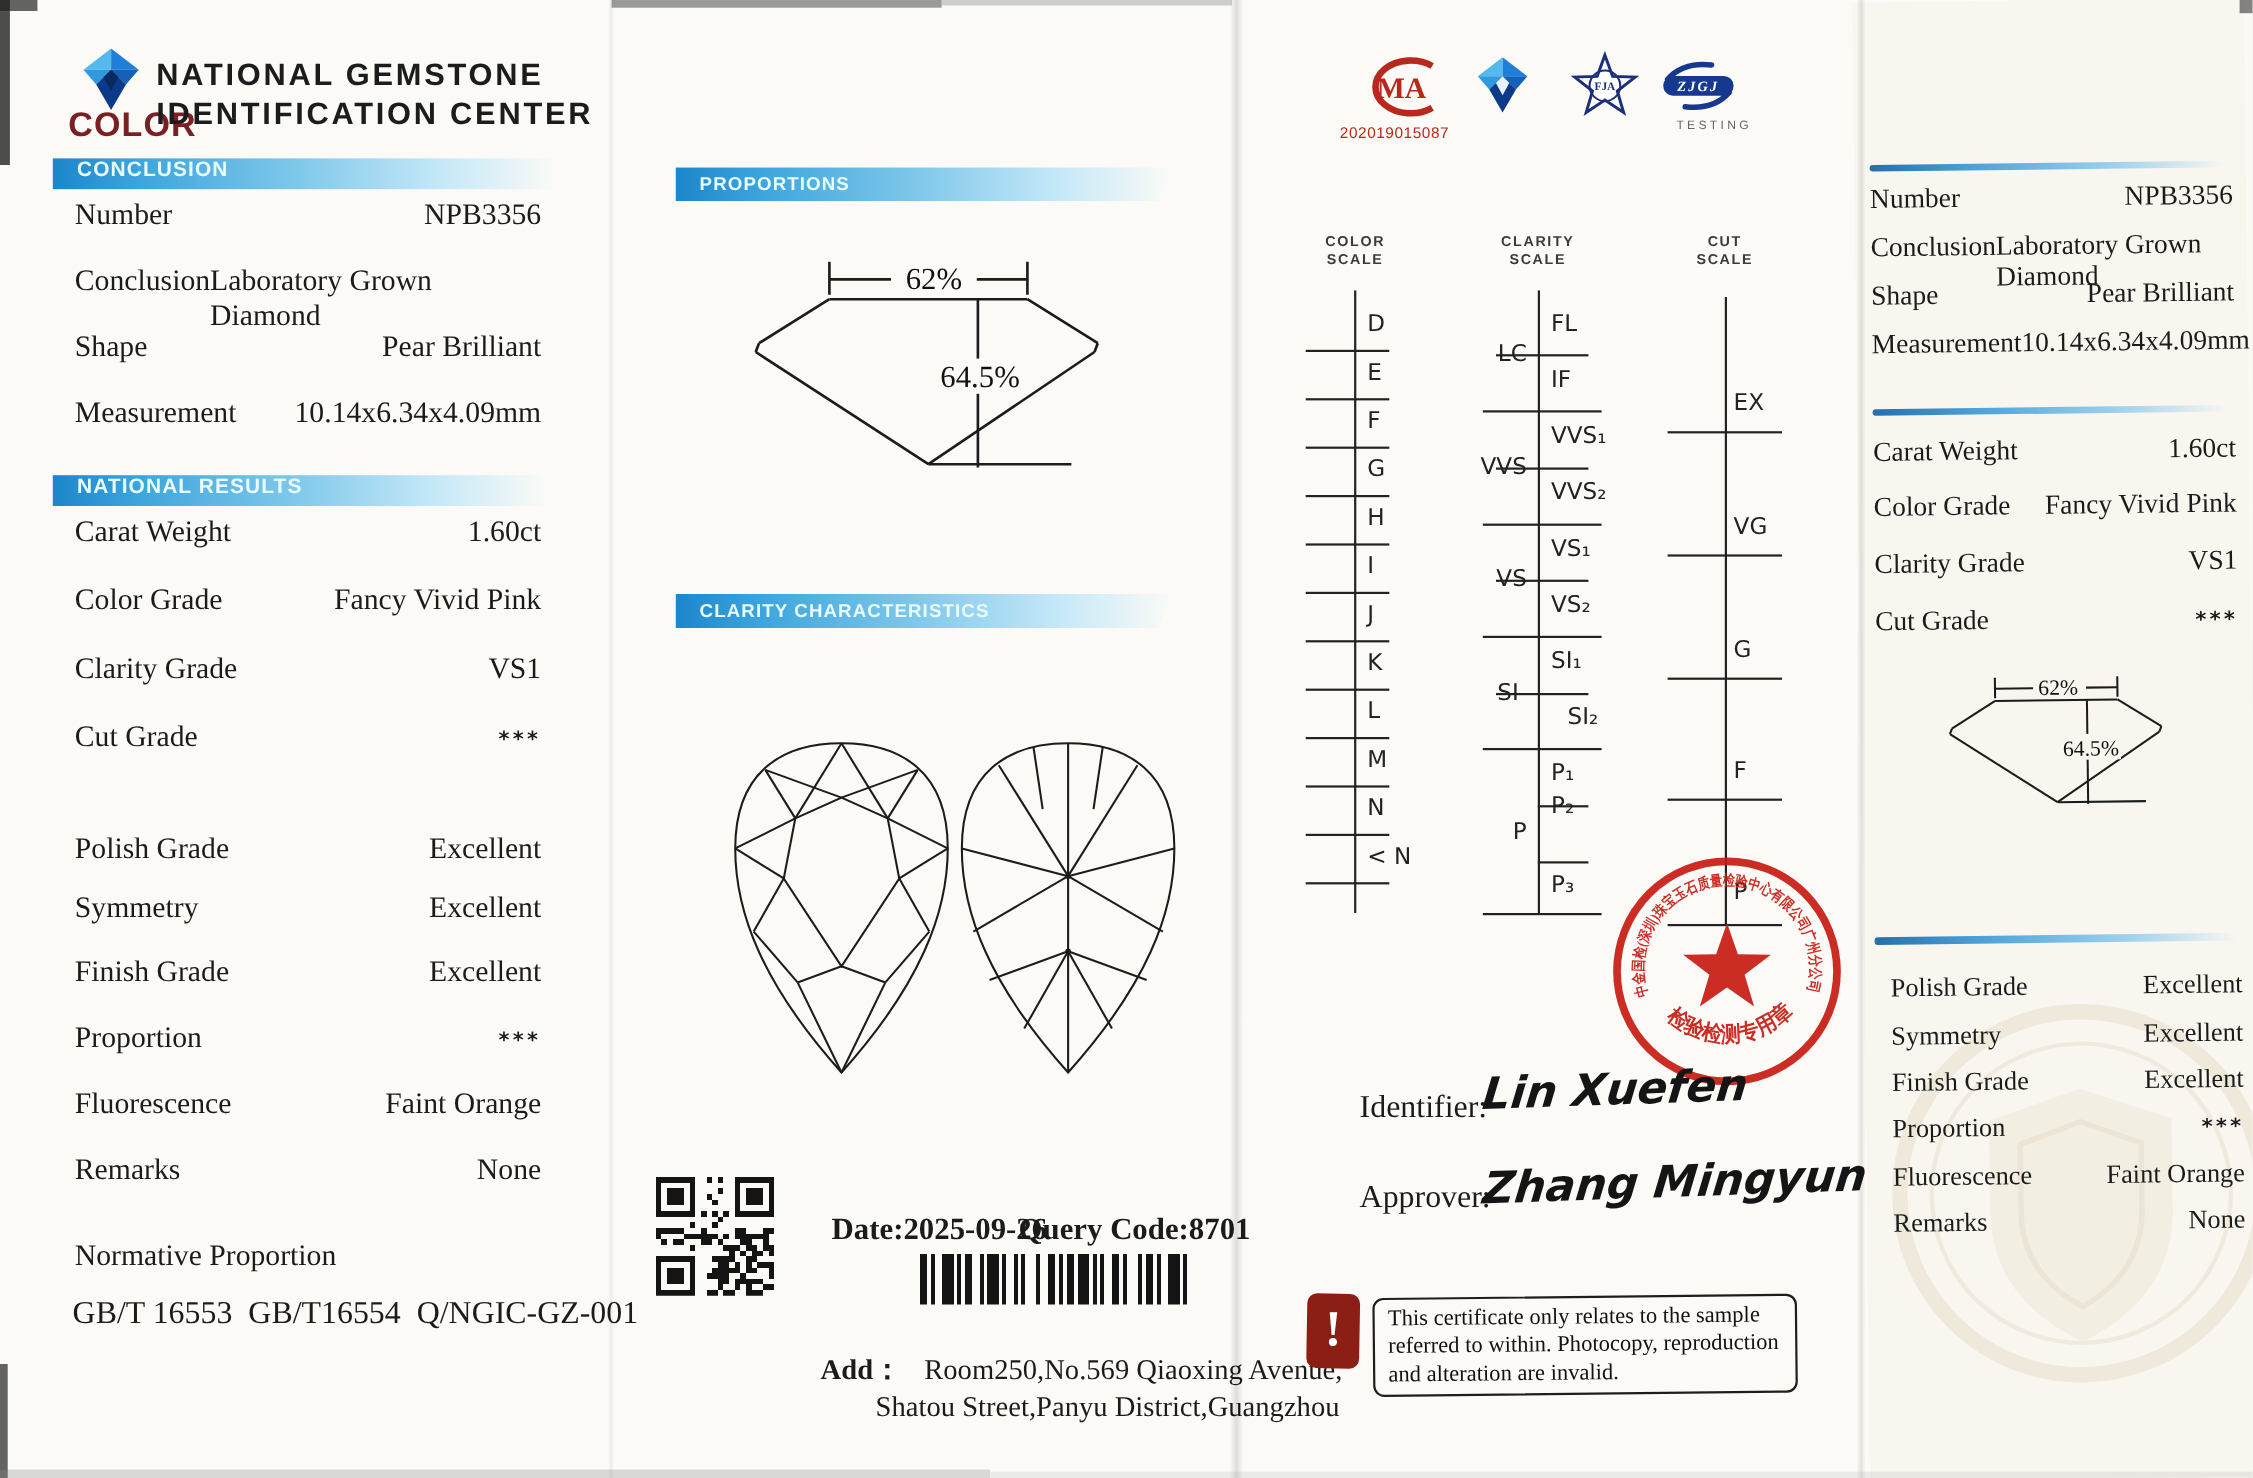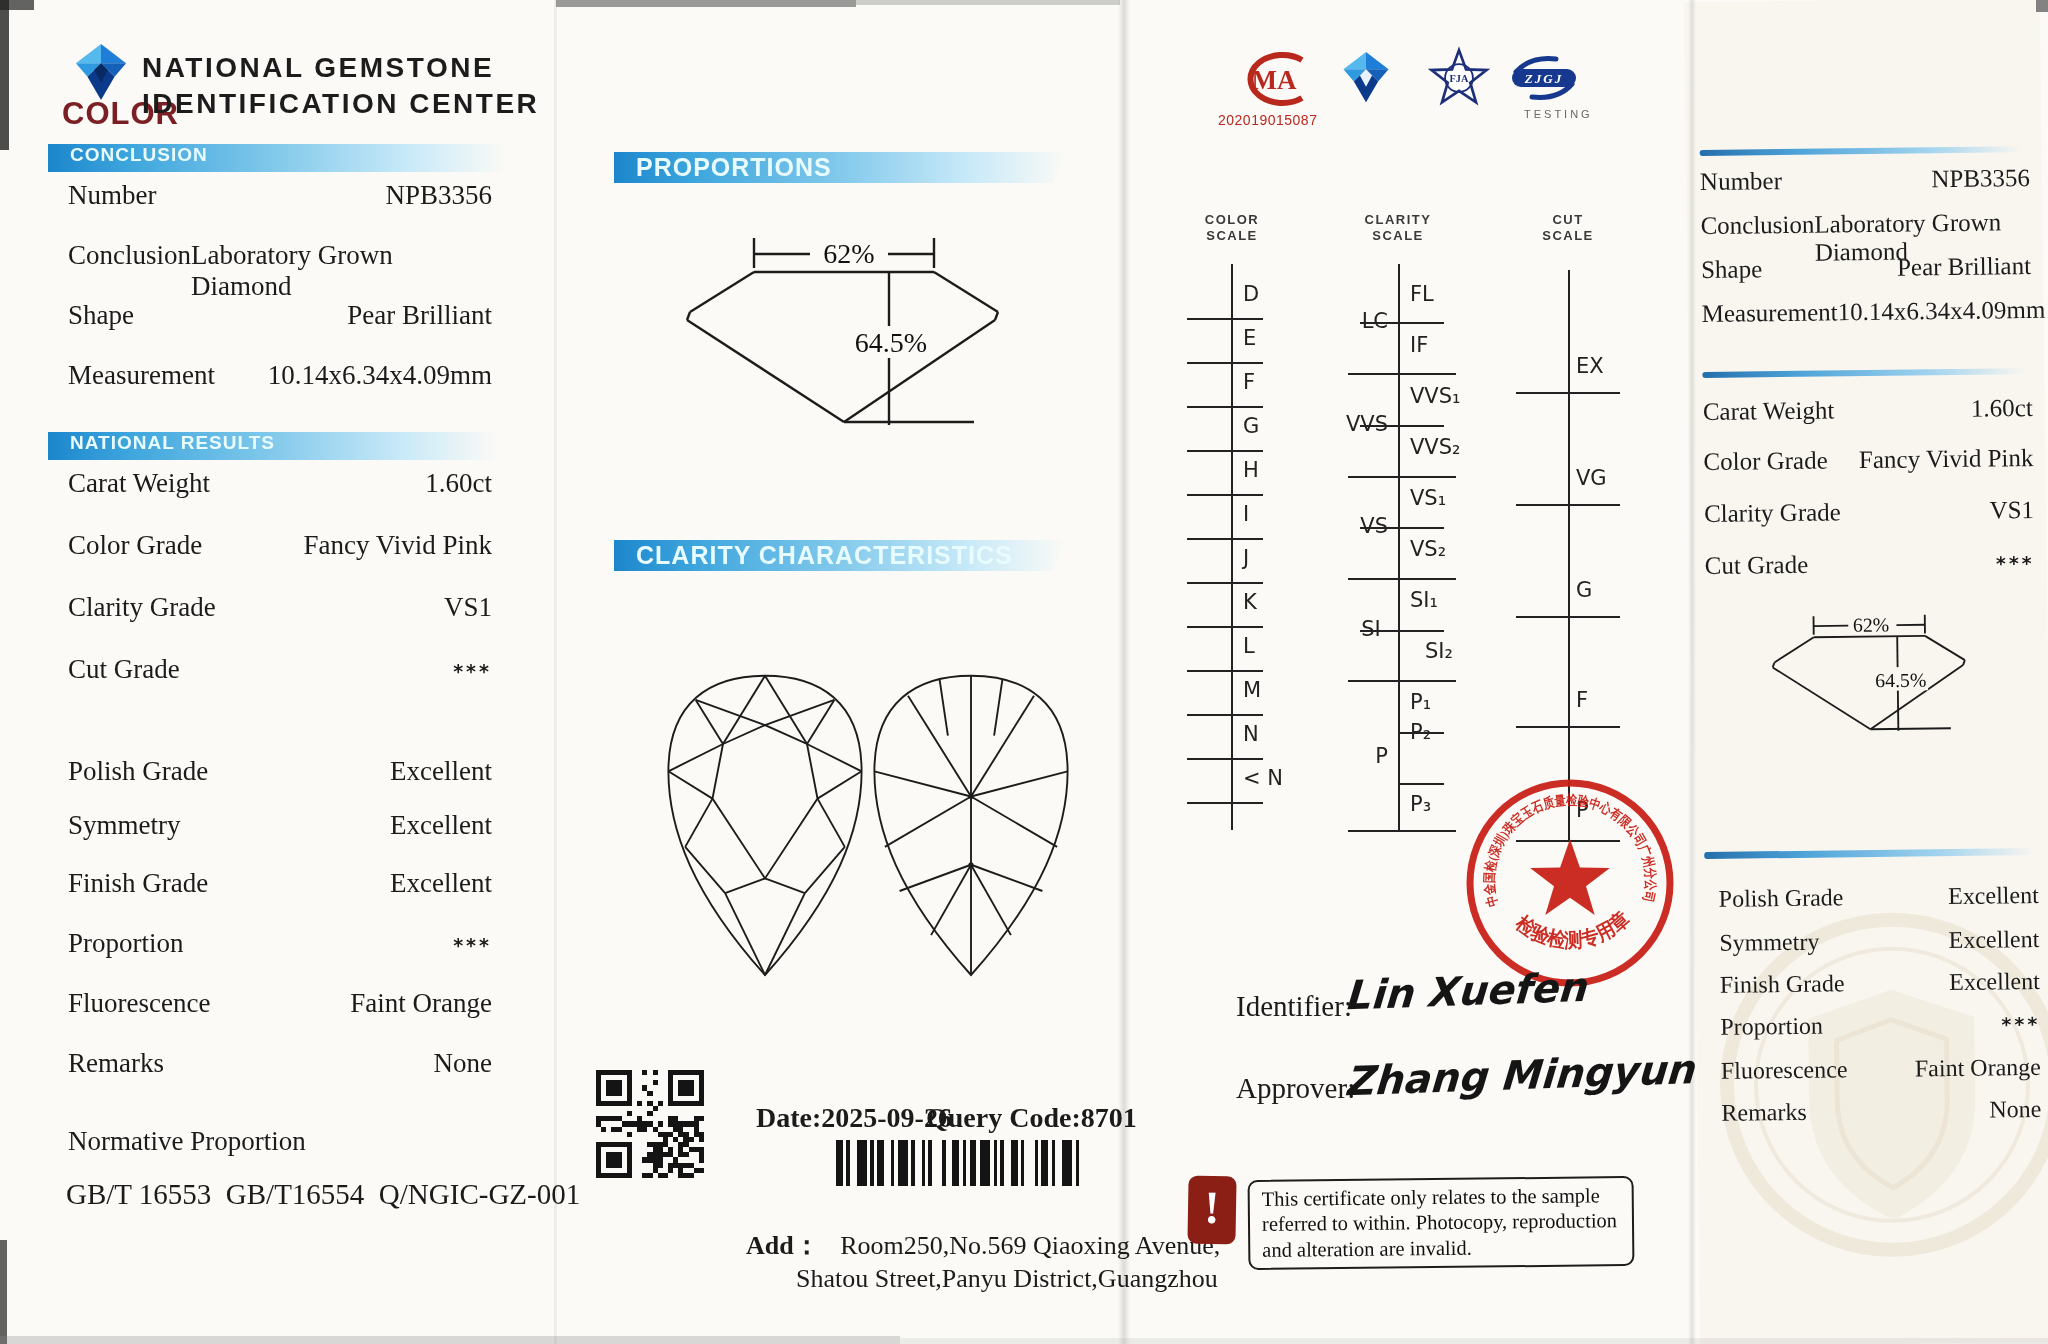--- a/index.html
+++ b/index.html
@@ -3,21 +3,21 @@
 <meta charset="utf-8">
 <style>
   html,body{margin:0;padding:0;background:#e8e6e0;}
   .page{position:relative;width:2048px;height:1344px;background:#fbfaf6;overflow:hidden;
         font-family:"Liberation Serif",serif;color:#1b1b1b;}
   .abs{position:absolute;}
   
   .banner{position:absolute;height:28px;line-height:28px;padding-left:22px;box-sizing:border-box;
     background:linear-gradient(90deg,#1c86cc 0%,#3ea6dd 18%,#7ec7ea 48%,#c7e9f8 78%,rgba(255,255,255,0) 100%);
     color:#e8fbff;font:700 19px "Liberation Sans",sans-serif;letter-spacing:1px;}
-  .banner.big{height:31px;line-height:31px;font-size:25px;clip-path:polygon(0 0,100% 0,97% 100%,0 100%);}
+  .banner.big{height:31px;line-height:31px;font-size:17px;clip-path:polygon(0 0,100% 0,97% 100%,0 100%);}
   
   .row{position:absolute;display:flex;justify-content:space-between;align-items:baseline;}
   .row .l,.row .v{font-size:27px;}
   .leftrow{left:68px;width:424px;}
   .sumrow{left:14px;width:330px;} .sumrow .l,.sumrow .v{font-size:25px;}
   .addrow{left:24px;width:320px;} .addrow .l,.addrow .v{font-size:24px;}
   .stars{font-family:"DejaVu Sans",sans-serif;font-weight:700;font-size:19px !important;letter-spacing:3px;}
   
   .vline{position:absolute;background:#222;width:2px;}
   .tick{position:absolute;background:#222;height:2px;}

